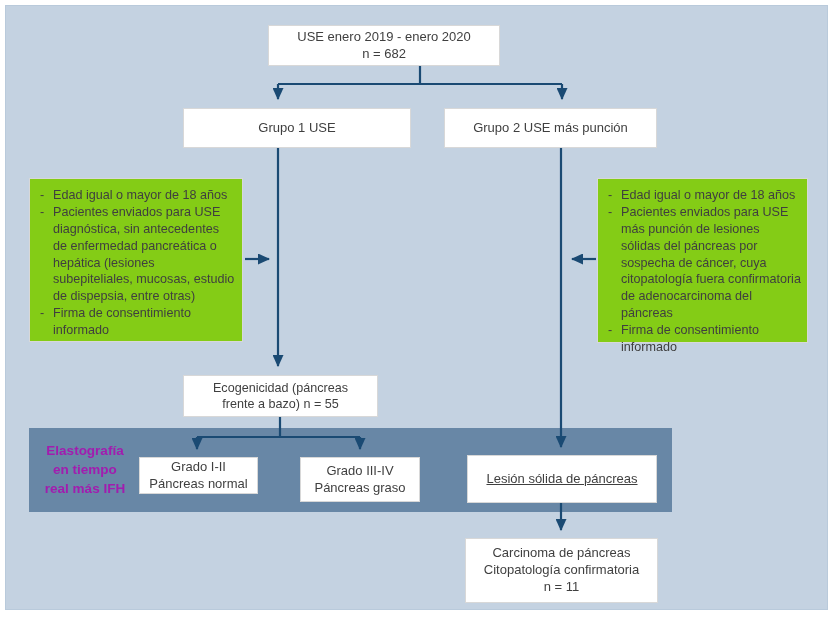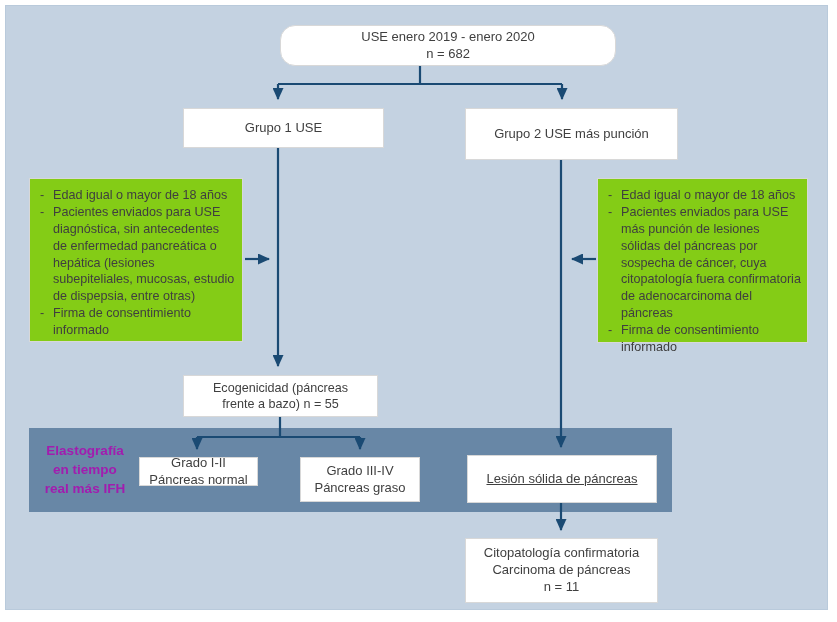--- a/index.html
+++ b/index.html
@@ -63,30 +63,30 @@
       <path d="M245,259 L269,259" marker-end="url(#ah)"></path>
       <path d="M596,259 L572,259" marker-end="url(#ah)"></path>
       <path d="M280,417 L280,437"></path>
       <path d="M197,437 L360,437"></path>
       <path d="M197,437 L197,449" marker-end="url(#ah)"></path>
       <path d="M360,437 L360,449" marker-end="url(#ah)"></path>
       <path d="M561,503 L561,530" marker-end="url(#ah)"></path>
     </g>
   </svg>
 
-  <div class="box" style="left:280px;top:25px;width:336px;height:41px;border-radius:15px;">
+  <div class="box" style="left:268px;top:25px;width:232px;height:41px;">
     <div>USE enero 2019 - enero 2020</div>
     <div>n = 682</div>
   </div>
 
-  <div class="box" style="left:183px;top:108px;width:201px;height:40px;">
+  <div class="box" style="left:183px;top:108px;width:228px;height:40px;">
     <div>Grupo 1 USE</div>
   </div>
 
-  <div class="box" style="left:465px;top:108px;width:213px;height:52px;">
+  <div class="box" style="left:444px;top:108px;width:213px;height:40px;">
     <div>Grupo 2 USE más punción</div>
   </div>
 
   <div class="criteria" style="left:29px;top:178px;width:214px;height:164px;">
     <ul>
       <li>Edad igual o mayor de 18 años</li>
       <li>Pacientes enviados para USE diagnóstica, sin antecedentes de enfermedad pancreática o hepática (lesiones subepiteliales, mucosas, estudio de dispepsia, entre otras)</li>
       <li>Firma de consentimiento informado</li>
     </ul>
   </div>
@@ -96,32 +96,32 @@
       <li>Edad igual o mayor de 18 años</li>
       <li>Pacientes enviados para USE más punción de lesiones sólidas del páncreas por sospecha de cáncer, cuya citopatología fuera confirmatoria de adenocarcinoma del páncreas</li>
       <li>Firma de consentimiento informado</li>
     </ul>
   </div>
 
   <div class="box" style="left:183px;top:375px;width:195px;height:42px;padding:0 18px;font-size:12.6px;">
     <div>Ecogenicidad (páncreas frente a bazo) n = 55</div>
   </div>
 
-  <div class="box" style="left:139px;top:457px;width:119px;height:29px;">
+  <div class="box" style="left:139px;top:457px;width:119px;height:37px;">
     <div>Grado I-II</div>
     <div>Páncreas normal</div>
   </div>
 
   <div class="box" style="left:300px;top:457px;width:120px;height:45px;">
     <div>Grado III-IV</div>
     <div>Páncreas graso</div>
   </div>
 
   <div class="box" style="left:467px;top:455px;width:190px;height:48px;text-decoration:underline;">
     <div>Lesión sólida de páncreas</div>
   </div>
 
   <div class="box" style="left:465px;top:538px;width:193px;height:65px;">
+    <div>Carcinoma de páncreas</div>
     <div>Citopatología confirmatoria</div>
-    <div>Carcinoma de páncreas</div>
     <div>n = 11</div>
   </div>
 </div>
 
 </body></html>

